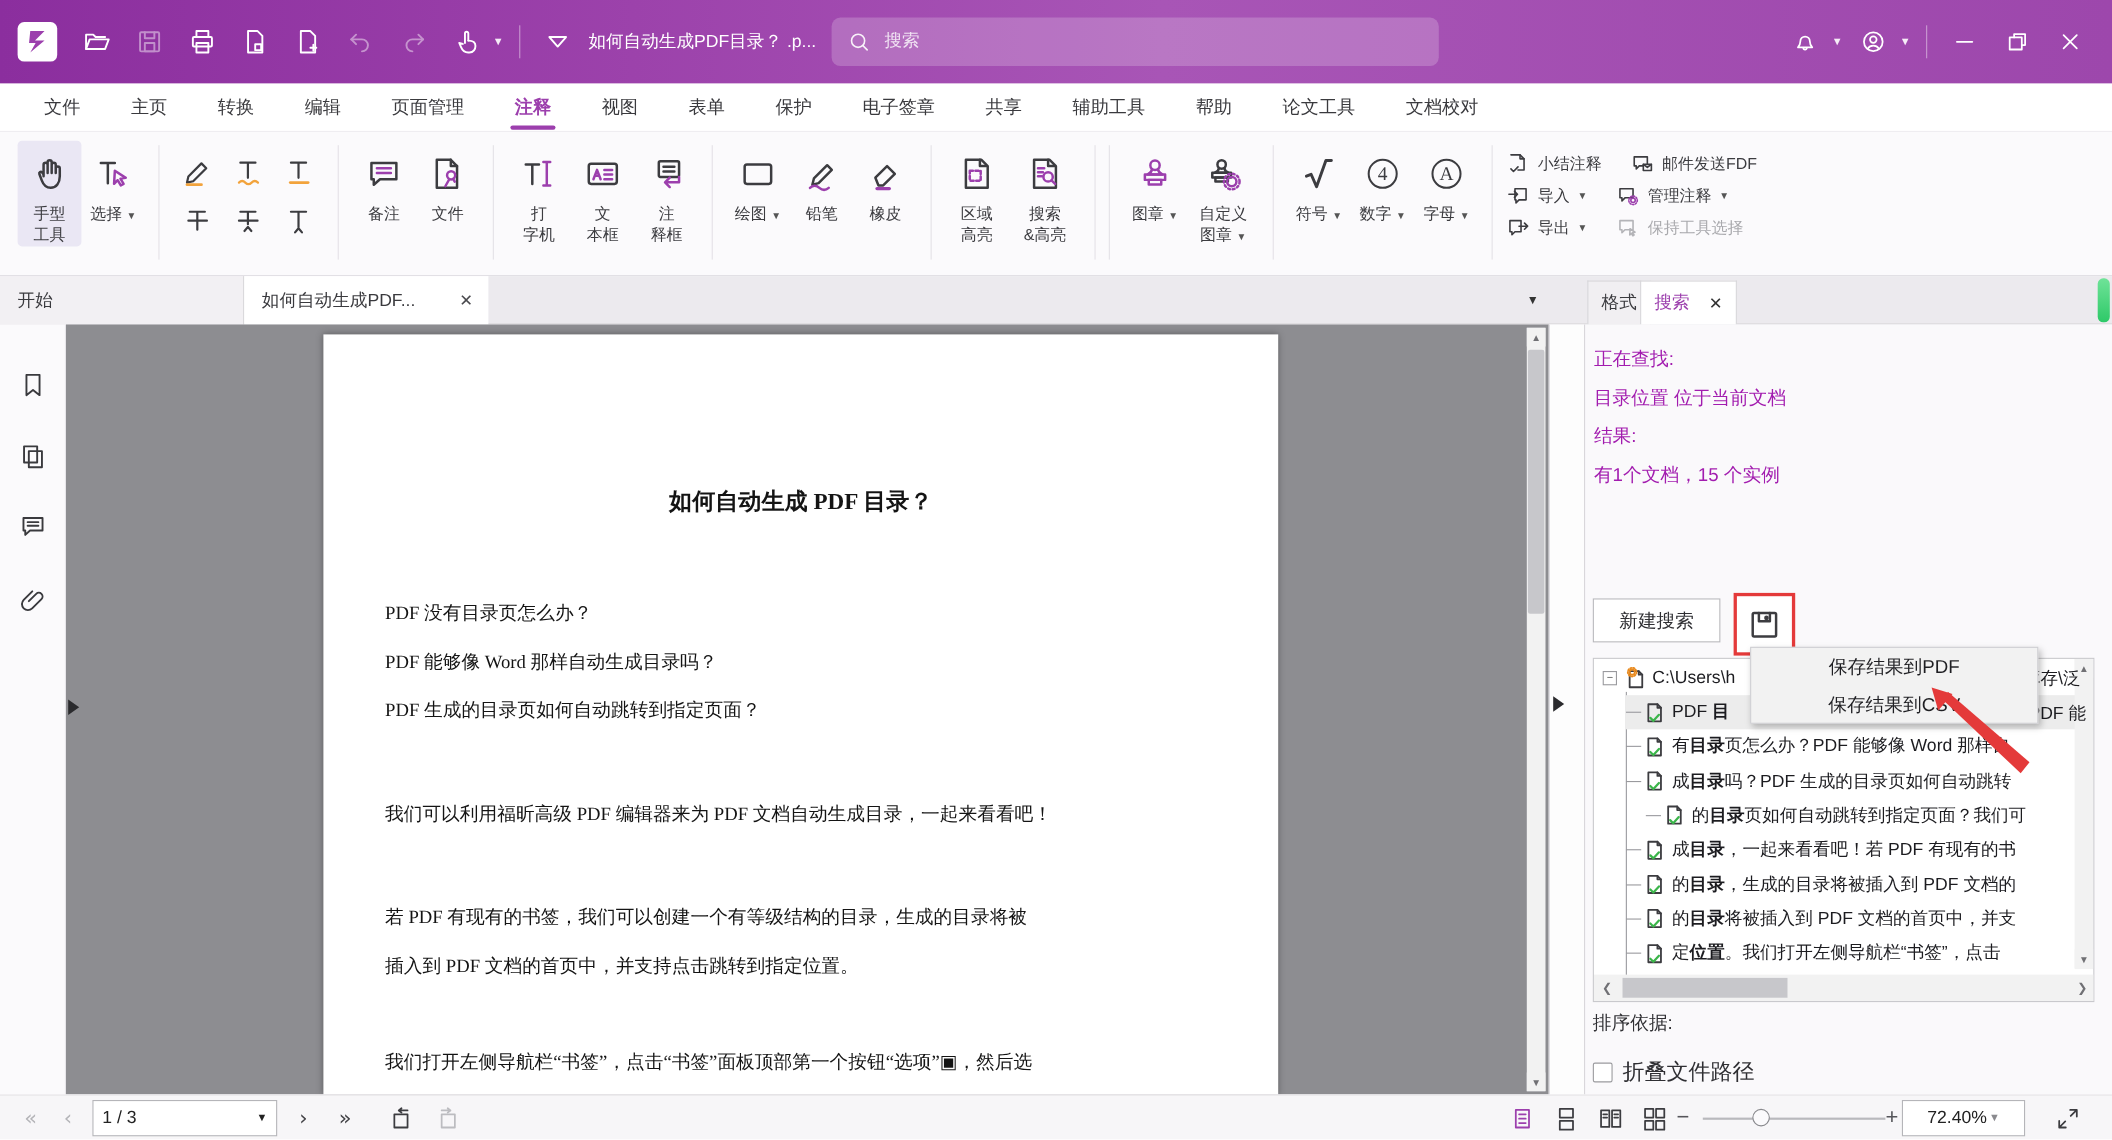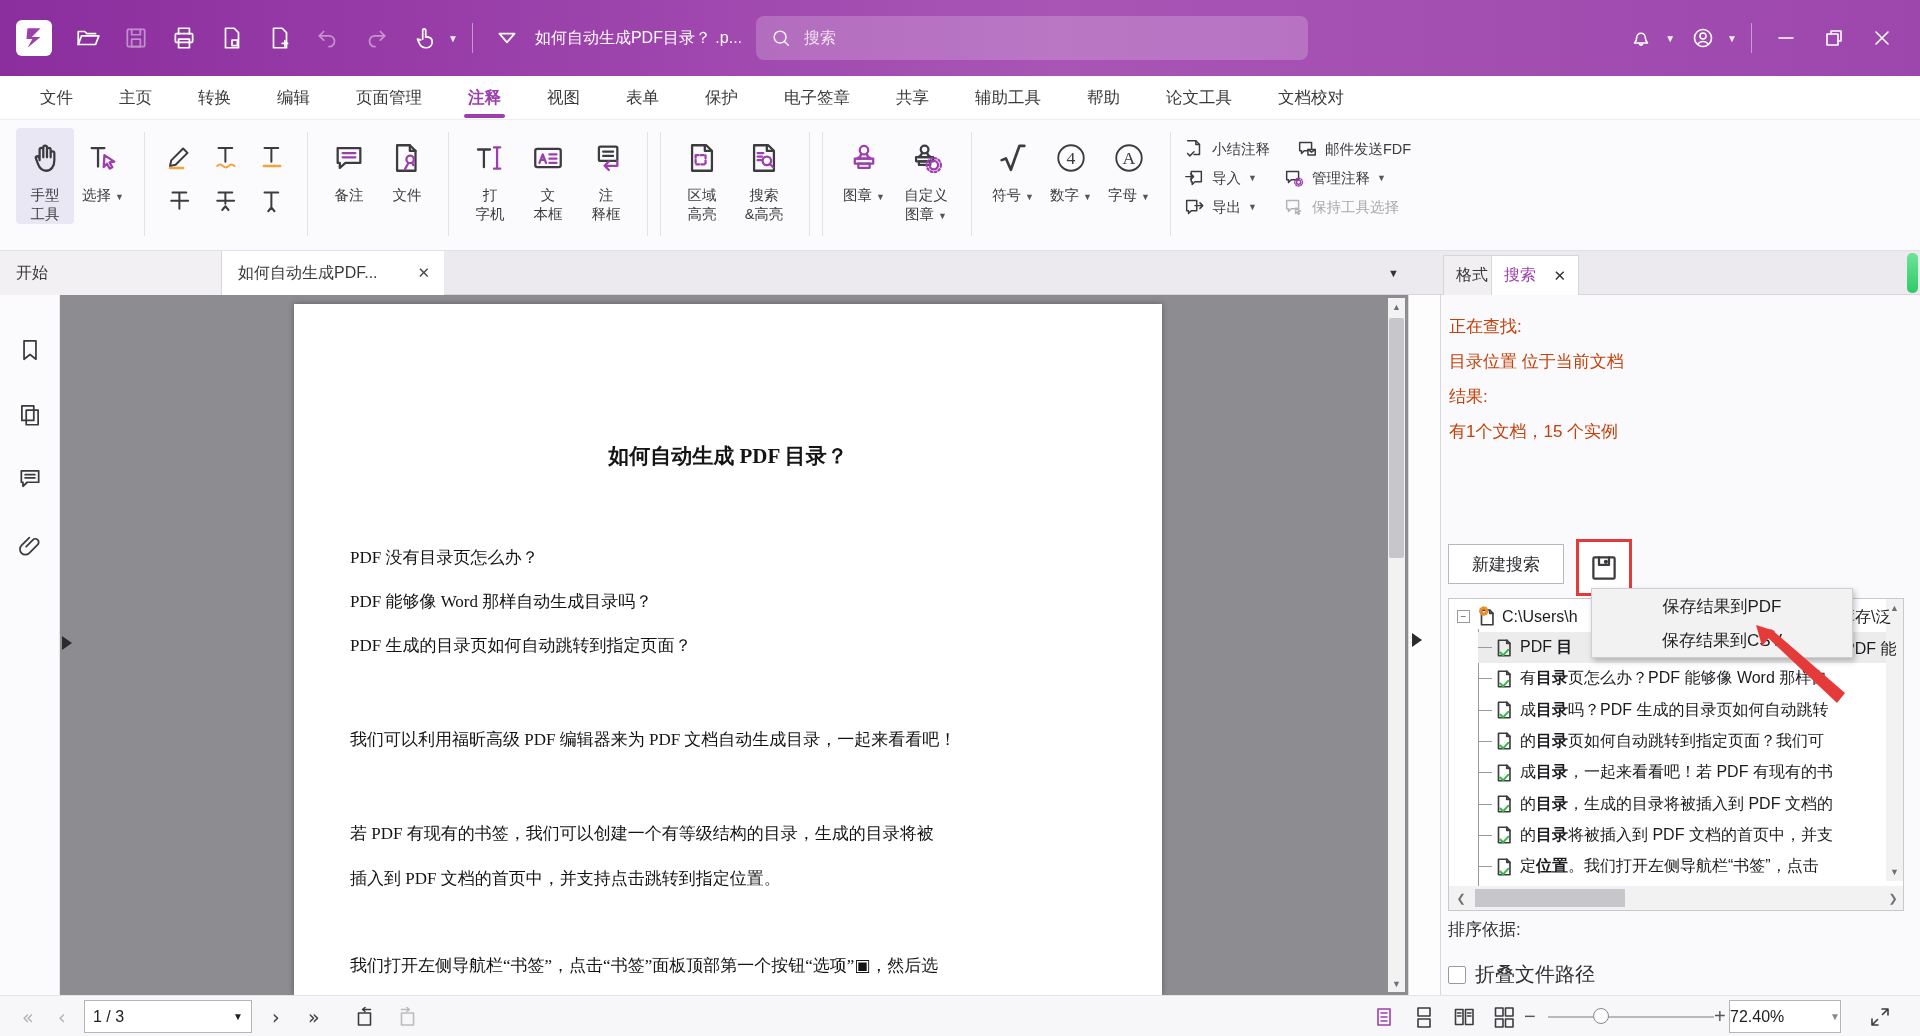--- a/index.html
+++ b/index.html
@@ -75,21 +75,21 @@
   .scr-btn { position:absolute; left:0; width:17px; height:17px; display:flex; align-items:center; justify-content:center; color:#707074; font-size:9px; background:#f2f2f2; }
   #doc-thumb { position:absolute; left:1px; top:20px; width:15px; height:240px; background:#c7c7cb; border-radius:2px; }
 
   
   #page { left:294px; top:304px; width:868px; height:691px; background:#fff; box-shadow:0 0 6px rgba(0,0,0,.35); font-family:"Liberation Serif","DejaVu Serif",serif; color:#141414; }
   #page .ptitle { position:absolute; left:0; width:100%; text-align:center; font-size:21px; font-weight:bold; }
   .pline { position:absolute; left:56px; font-size:17px; white-space:nowrap; }
 
   
   #panel { left:1440px; top:295px; width:480px; height:700px; background:#faf9fb; border-left:1px solid #d9d7db; }
-  .pinfo { position:absolute; left:8px; font-size:17px; color:#c2410c; white-space:nowrap; }
+  .pinfo { position:absolute; left:8px; font-size:17px; color:#a21caf; white-space:nowrap; }
   #btn-new-search { position:absolute; left:7px; top:249px; width:116px; height:40px; background:#fff; border:1px solid #b9b9bd;
     font-size:17px; color:#2f2f33; display:flex; align-items:center; justify-content:center; }
   #btn-save-results { position:absolute; left:135px; top:244px; width:56px; height:57px; background:#fff;
     border:3px solid #e43a3a; display:flex; align-items:center; justify-content:center; }
   #save-menu { position:absolute; left:150px; top:293px; width:262px; background:#f2f2f2; border:1px solid #cfcfd3;
     box-shadow:2px 3px 6px rgba(0,0,0,.25); z-index:5; }
   #save-menu .mi { height:34px; display:flex; align-items:center; justify-content:center; font-size:17px; color:#1f1f23; }
   #red-arrow { position:absolute; left:300px; top:320px; z-index:6; }
 
   
@@ -118,21 +118,21 @@
 
   
   #statusbar { left:0; top:995px; width:1920px; height:41px; background:#f7f6f8; border-top:1px solid #e5e3e7; }
   .st { position:absolute; top:0; height:41px; display:flex; align-items:center; }
   .nav-ch { font-size:19px; color:#424246; font-family:"DejaVu Sans",sans-serif; }
   .nav-ch.dim { color:#b4b4b8; }
   #page-box { left:84px; top:4px; width:168px; height:33px; background:#fff; border:1px solid #b5b5b9; display:flex; align-items:center;
     font-size:16px; color:#222; padding:0 8px; }
   #page-box .caret { margin-left:auto; font-size:10px; color:#222; }
   #zoom-box { left:1729px; top:4px; width:112px; height:33px; background:#fff; border:1px solid #b5b5b9; display:flex; align-items:center;
-    font-size:16px; color:#222; padding:0 0; }
+    font-size:16px; color:#222; padding:0 22px; }
   #zoom-box .caret { margin-left:auto; font-size:10px; color:#8a8a8e; }
   #zoom-track { position:absolute; left:1548px; top:20px; width:166px; height:2px; background:#b9b9bd; }
   #zoom-knob { position:absolute; left:1593px; top:12px; width:16px; height:16px; border-radius:50%; background:#fbfafc; border:1.5px solid #8a8a8e; }
   .zpm { font-size:20px; color:#55555a; }
   .viewic { width:24px; height:24px; margin-right:16px; }
 </style>
 </head>
 <body>
 
 <div id="titlebar" class="abs">
@@ -415,20 +415,48 @@
           <svg width="34" height="34" viewBox="0 0 24 24" fill="none" stroke="#3c3c40" stroke-width="1.6" stroke-linecap="round" stroke-linejoin="round">
             <rect x="7" y="4" width="13" height="10" rx="1"></rect>
             <path d="M10 7.5h7M10 10.5h7"></path>
             <path d="M20 14v3.5h-8.5M14 14.5l-3 3 3 3" stroke="#9C3FAD"></path>
           </svg>
         </div>
         <div class="lbl">注<br>释框</div>
       </div>
     </div>
     <div class="tsep"></div>
+    <div class="tgroup">
+      <div class="tool">
+        <div class="ic">
+          <svg width="34" height="34" viewBox="0 0 24 24" fill="none" stroke="#3c3c40" stroke-width="1.6" stroke-linecap="round" stroke-linejoin="round">
+            <rect x="3.5" y="6" width="17" height="12.5" rx="1.5"></rect>
+          </svg>
+        </div>
+        <div class="lbl">绘图 <span class="crt">▼</span></div>
+      </div>
+      <div class="tool">
+        <div class="ic">
+          <svg width="34" height="34" viewBox="0 0 24 24" fill="none" stroke="#3c3c40" stroke-width="1.6" stroke-linecap="round" stroke-linejoin="round">
+            <path d="M7 15L15.5 6.5 18.5 9.5 10 18l-4 1z"></path>
+            <path d="M4.5 21q3-2.6 6 0t6 0" stroke="#9C3FAD"></path>
+          </svg>
+        </div>
+        <div class="lbl">铅笔</div>
+      </div>
+      <div class="tool">
+        <div class="ic">
+          <svg width="34" height="34" viewBox="0 0 24 24" fill="none" stroke="#3c3c40" stroke-width="1.6" stroke-linecap="round" stroke-linejoin="round">
+            <path d="M5.5 14.5l7.5-7.5 5 5-7.5 7.5h-3z"></path>
+            <path d="M6.5 21.5h8" stroke="#9C3FAD" stroke-width="2"></path>
+          </svg>
+        </div>
+        <div class="lbl">橡皮</div>
+      </div>
+    </div>
     <div class="tsep"></div>
     <div class="tgroup">
       <div class="tool">
         <div class="ic">
           <svg width="34" height="34" viewBox="0 0 24 24" fill="none" stroke="#3c3c40" stroke-width="1.6" stroke-linecap="round" stroke-linejoin="round">
             <path d="M5 3h10l4 4v14H5z"></path>
             <path d="M14 3v4h4"></path>
             <rect x="7.5" y="10" width="7" height="6.5" stroke="#9C3FAD" stroke-dasharray="2 1.6"></rect>
           </svg>
         </div>
@@ -702,21 +730,21 @@
           <div class="conn"></div>
           <span class="ic">
             <svg width="22" height="22" viewBox="0 0 24 24" fill="none" stroke="#3c3c40" stroke-width="1.8" stroke-linecap="round" stroke-linejoin="round">
               <path d="M6 3.5h9l3.5 3.5v13.5H6z"></path>
               <path d="M15 3.5V7h3.5"></path>
               <path d="M8 17l3 3 5.5-6" stroke="#3BB54A" stroke-width="2.2"></path>
             </svg>
           </span>
           <span style="margin-left: 5px;">成<b>目录</b>吗？PDF 生成的目录页如何自动跳转</span>
         </div>
-        <div class="trow" style="top: 126.9px; left: 29px; width: 409px;">
+        <div class="trow" style="top: 126.9px; left: 47px; width: 409px;">
           <div class="conn"></div>
           <span class="ic">
             <svg width="22" height="22" viewBox="0 0 24 24" fill="none" stroke="#3c3c40" stroke-width="1.8" stroke-linecap="round" stroke-linejoin="round">
               <path d="M6 3.5h9l3.5 3.5v13.5H6z"></path>
               <path d="M15 3.5V7h3.5"></path>
               <path d="M8 17l3 3 5.5-6" stroke="#3BB54A" stroke-width="2.2"></path>
             </svg>
           </span>
           <span style="margin-left: 5px;">的<b>目录</b>页如何自动跳转到指定页面？我们可</span>
         </div>

